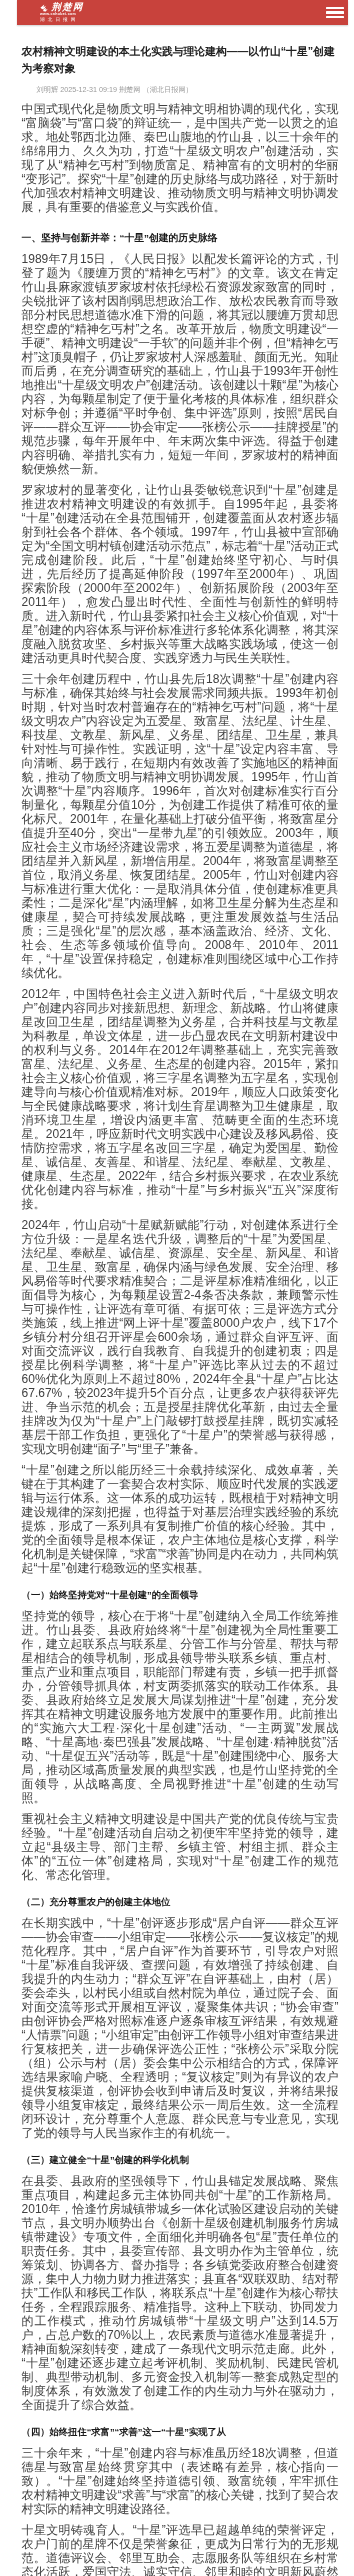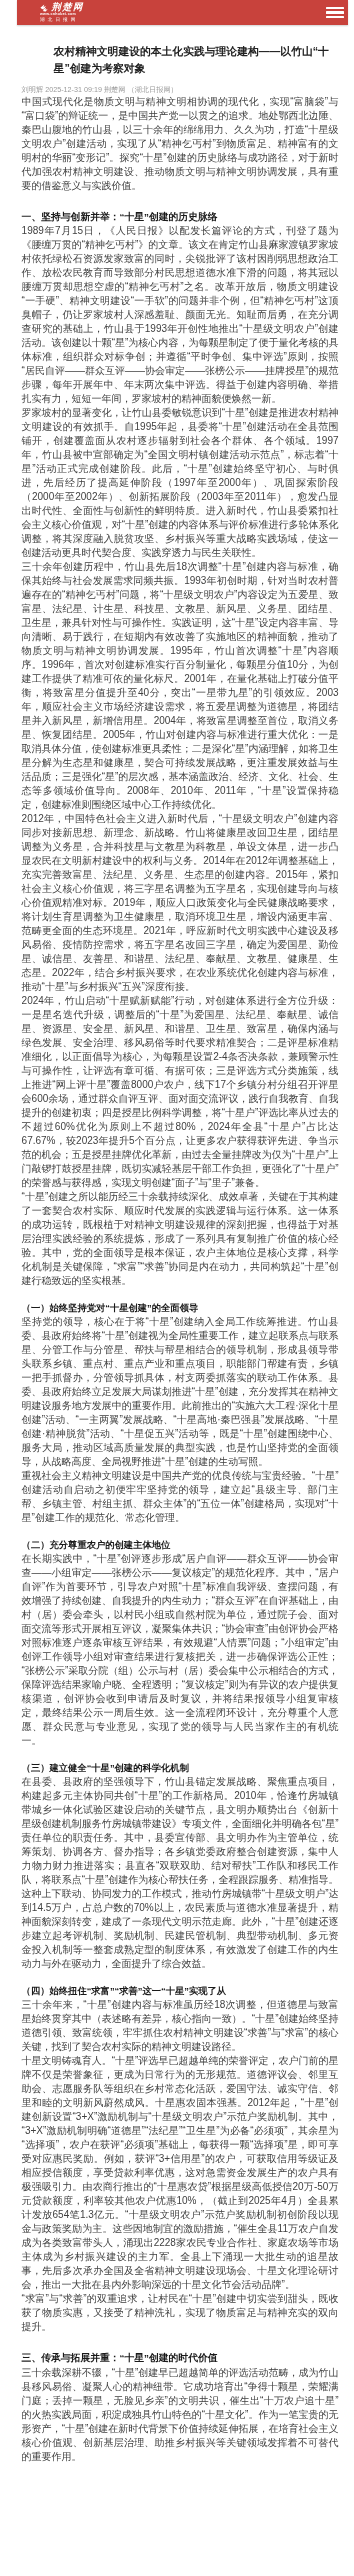--- a/index.html
+++ b/index.html
@@ -44,29 +44,29 @@
   .menu-btn{
     width:17.5px;height:13.4px;display:flex;flex-direction:column;
     justify-content:space-between;padding:1px 0;cursor:pointer;
   }
   .menu-btn span{display:block;height:2.1px;background:#fff;border-radius:0.5px;}
   
   .article{padding:0 9.3px 31px 4.6px;}
   .article-title{
     margin-top:17.5px;
     font-size:10.8px;line-height:17px;
-    font-weight:bold;color:#222;margin-left:32px;
+    font-weight:bold;color:#222;
   }
   .article-meta{
     margin-top:8.2px;
-    font-size:7.2px;color:var(--text-meta);
+    font-size:7.2px;color:var(--text-meta);margin-left:15px;
   }
   .body-p,.blk-p{
-    margin-top:0;
-    font-size:10px;line-height:14px;
+    margin-top:7px;
+    font-size:12px;line-height:14px;
     color:var(--text-body);
     text-align:justify;
   }
   .blk-h2{
     margin-top:17px;
     font-size:9.8px;line-height:14.4px;
     font-weight:bold;color:var(--text-heading);
   }
   .blk-h3{
     margin-top:13px;

